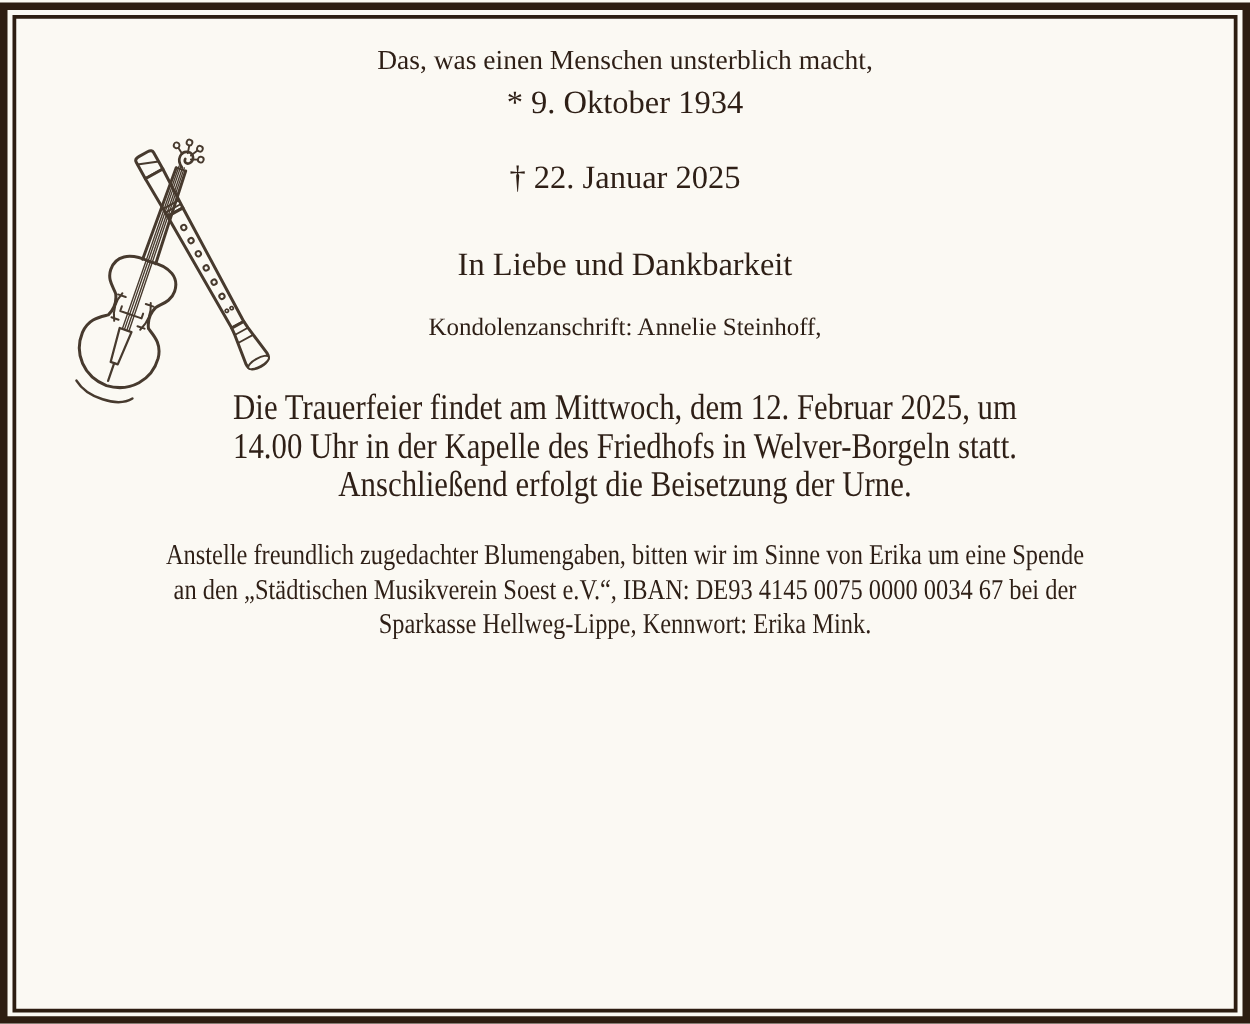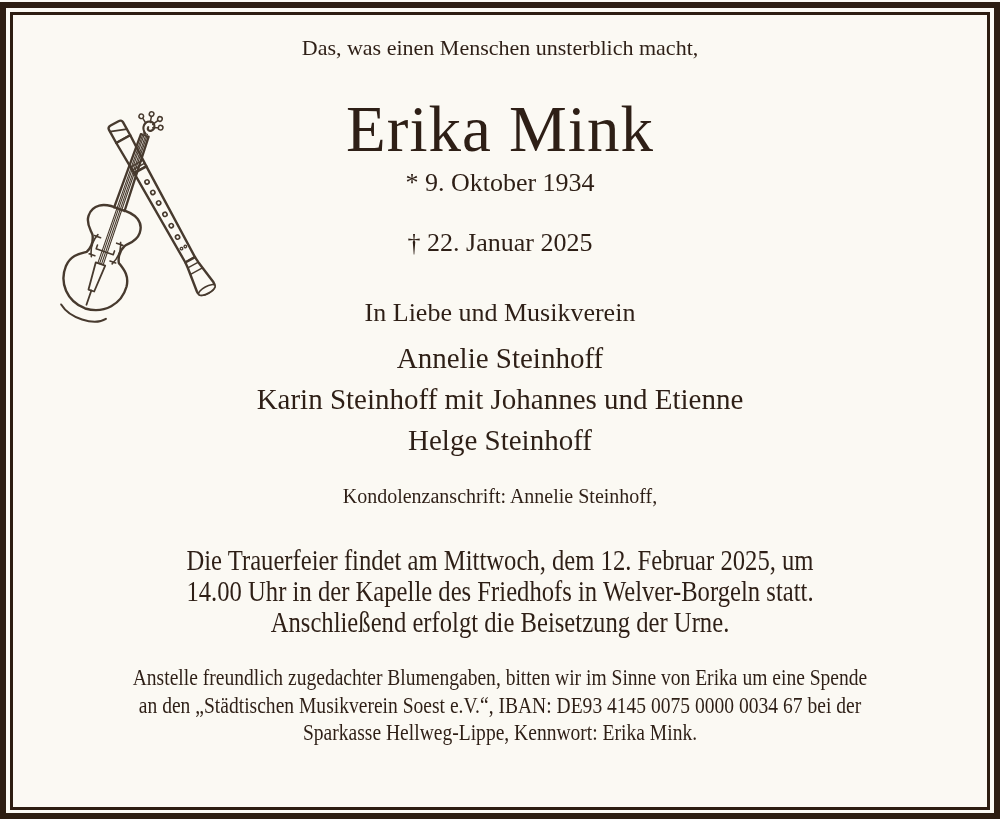--- a/index.html
+++ b/index.html
@@ -101,34 +101,28 @@
         </g>
       </g>
     </svg>
   </div>
 
   <div class="content">
     <div class="epitaph">
       <div class="line">Das, was einen Menschen unsterblich macht,</div>
     </div>
 
-    <h1 class="deceased-name">Erika Mink</h1>
 
     <div class="dates">
       <span>* 9. Oktober 1934</span>
       <span>† 22. Januar 2025</span>
     </div>
 
-    <div class="tribute">In Liebe und Musikverein</div>
+    <div class="tribute">In Liebe und Dankbarkeit</div>
 
-    <div class="mourners">
-      <div class="line">Annelie Steinhoff</div>
-      <div class="line">Karin Steinhoff mit Johannes und Etienne</div>
-      <div class="line">Helge Steinhoff</div>
-    </div>
 
     <div class="condolence">
       <div class="line">Kondolenzanschrift: Annelie Steinhoff,</div>
     </div>
 
     <div class="funeral condensed">
       <div class="line">Die Trauerfeier findet am Mittwoch, dem 12. Februar 2025, um</div>
       <div class="line">14.00 Uhr in der Kapelle des Friedhofs in Welver-Borgeln statt.</div>
       <div class="line">Anschließend erfolgt die Beisetzung der Urne.</div>
     </div>

